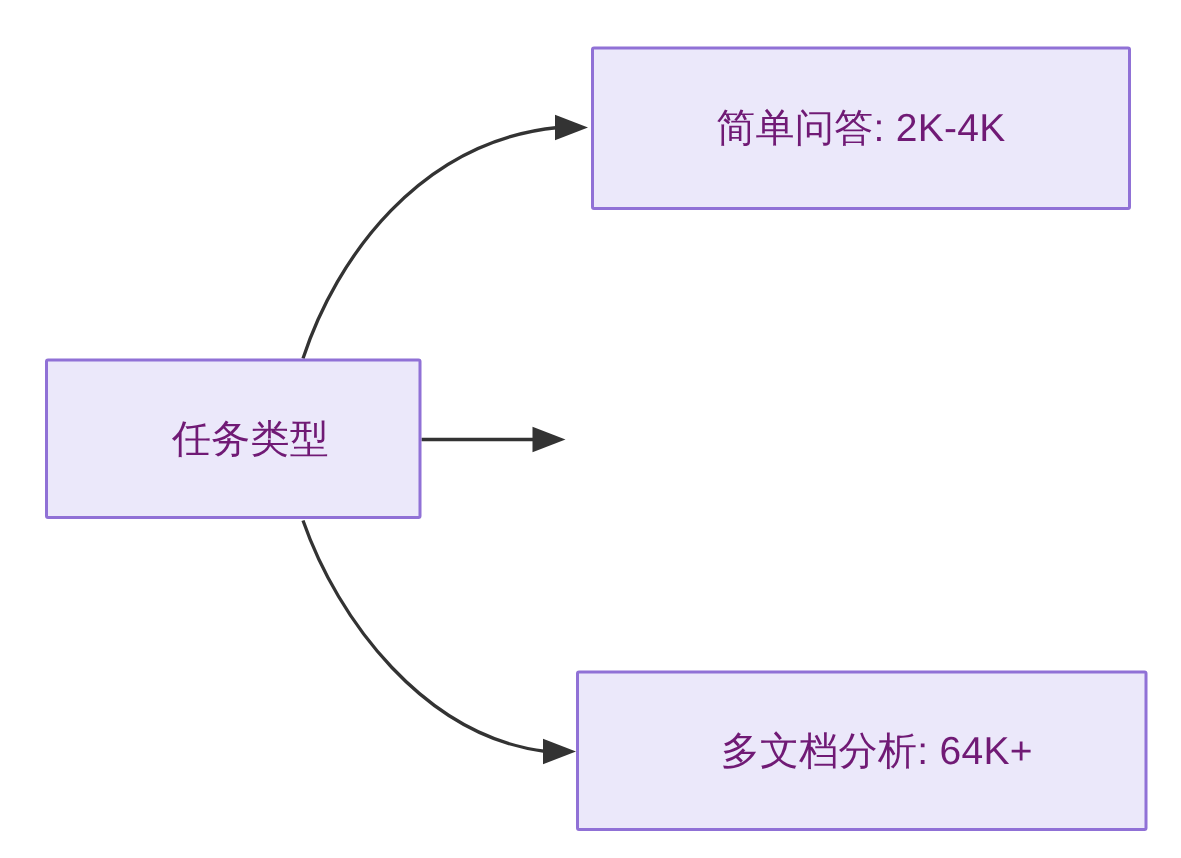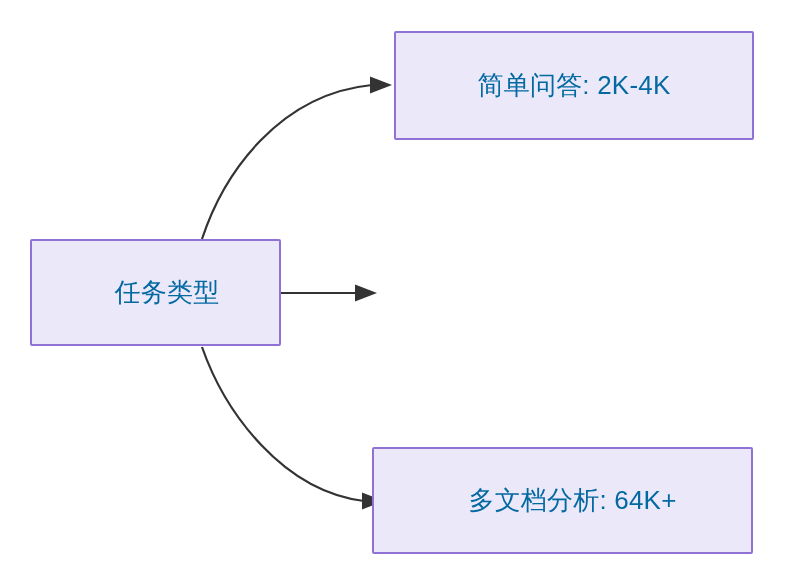--- a/index.html
+++ b/index.html
@@ -33,21 +33,21 @@
     position: absolute;
     box-sizing: border-box;
     background: #ebe8fa;
     border: 2px solid #9071d6;
     border-radius: 2px;
     display: flex;
     align-items: center;
     justify-content: center;
   }
   .node-label {
-    color: #0369a1;
+    color: #701a75;
     font-size: 26px;
     line-height: 1.2;
     font-weight: 400;
     letter-spacing: 0.2px;
     white-space: nowrap;
   }
   #node-root {
     left: 30px;
     top: 239px;
     width: 251px;
@@ -60,21 +60,21 @@
     width: 360px;
     height: 109px;
   }
   #node-doc-summary {
     left: 377px;
     top: 239px;
     width: 394px;
     height: 107px;
   }
   #node-multi-doc {
-    left: 372px;
+    left: 384px;
     top: 447px;
     width: 381px;
     height: 107px;
     padding-left: 20px;
   }
   .edge-path {
     fill: none;
     stroke: #333333;
     stroke-width: 2.2;
   }

